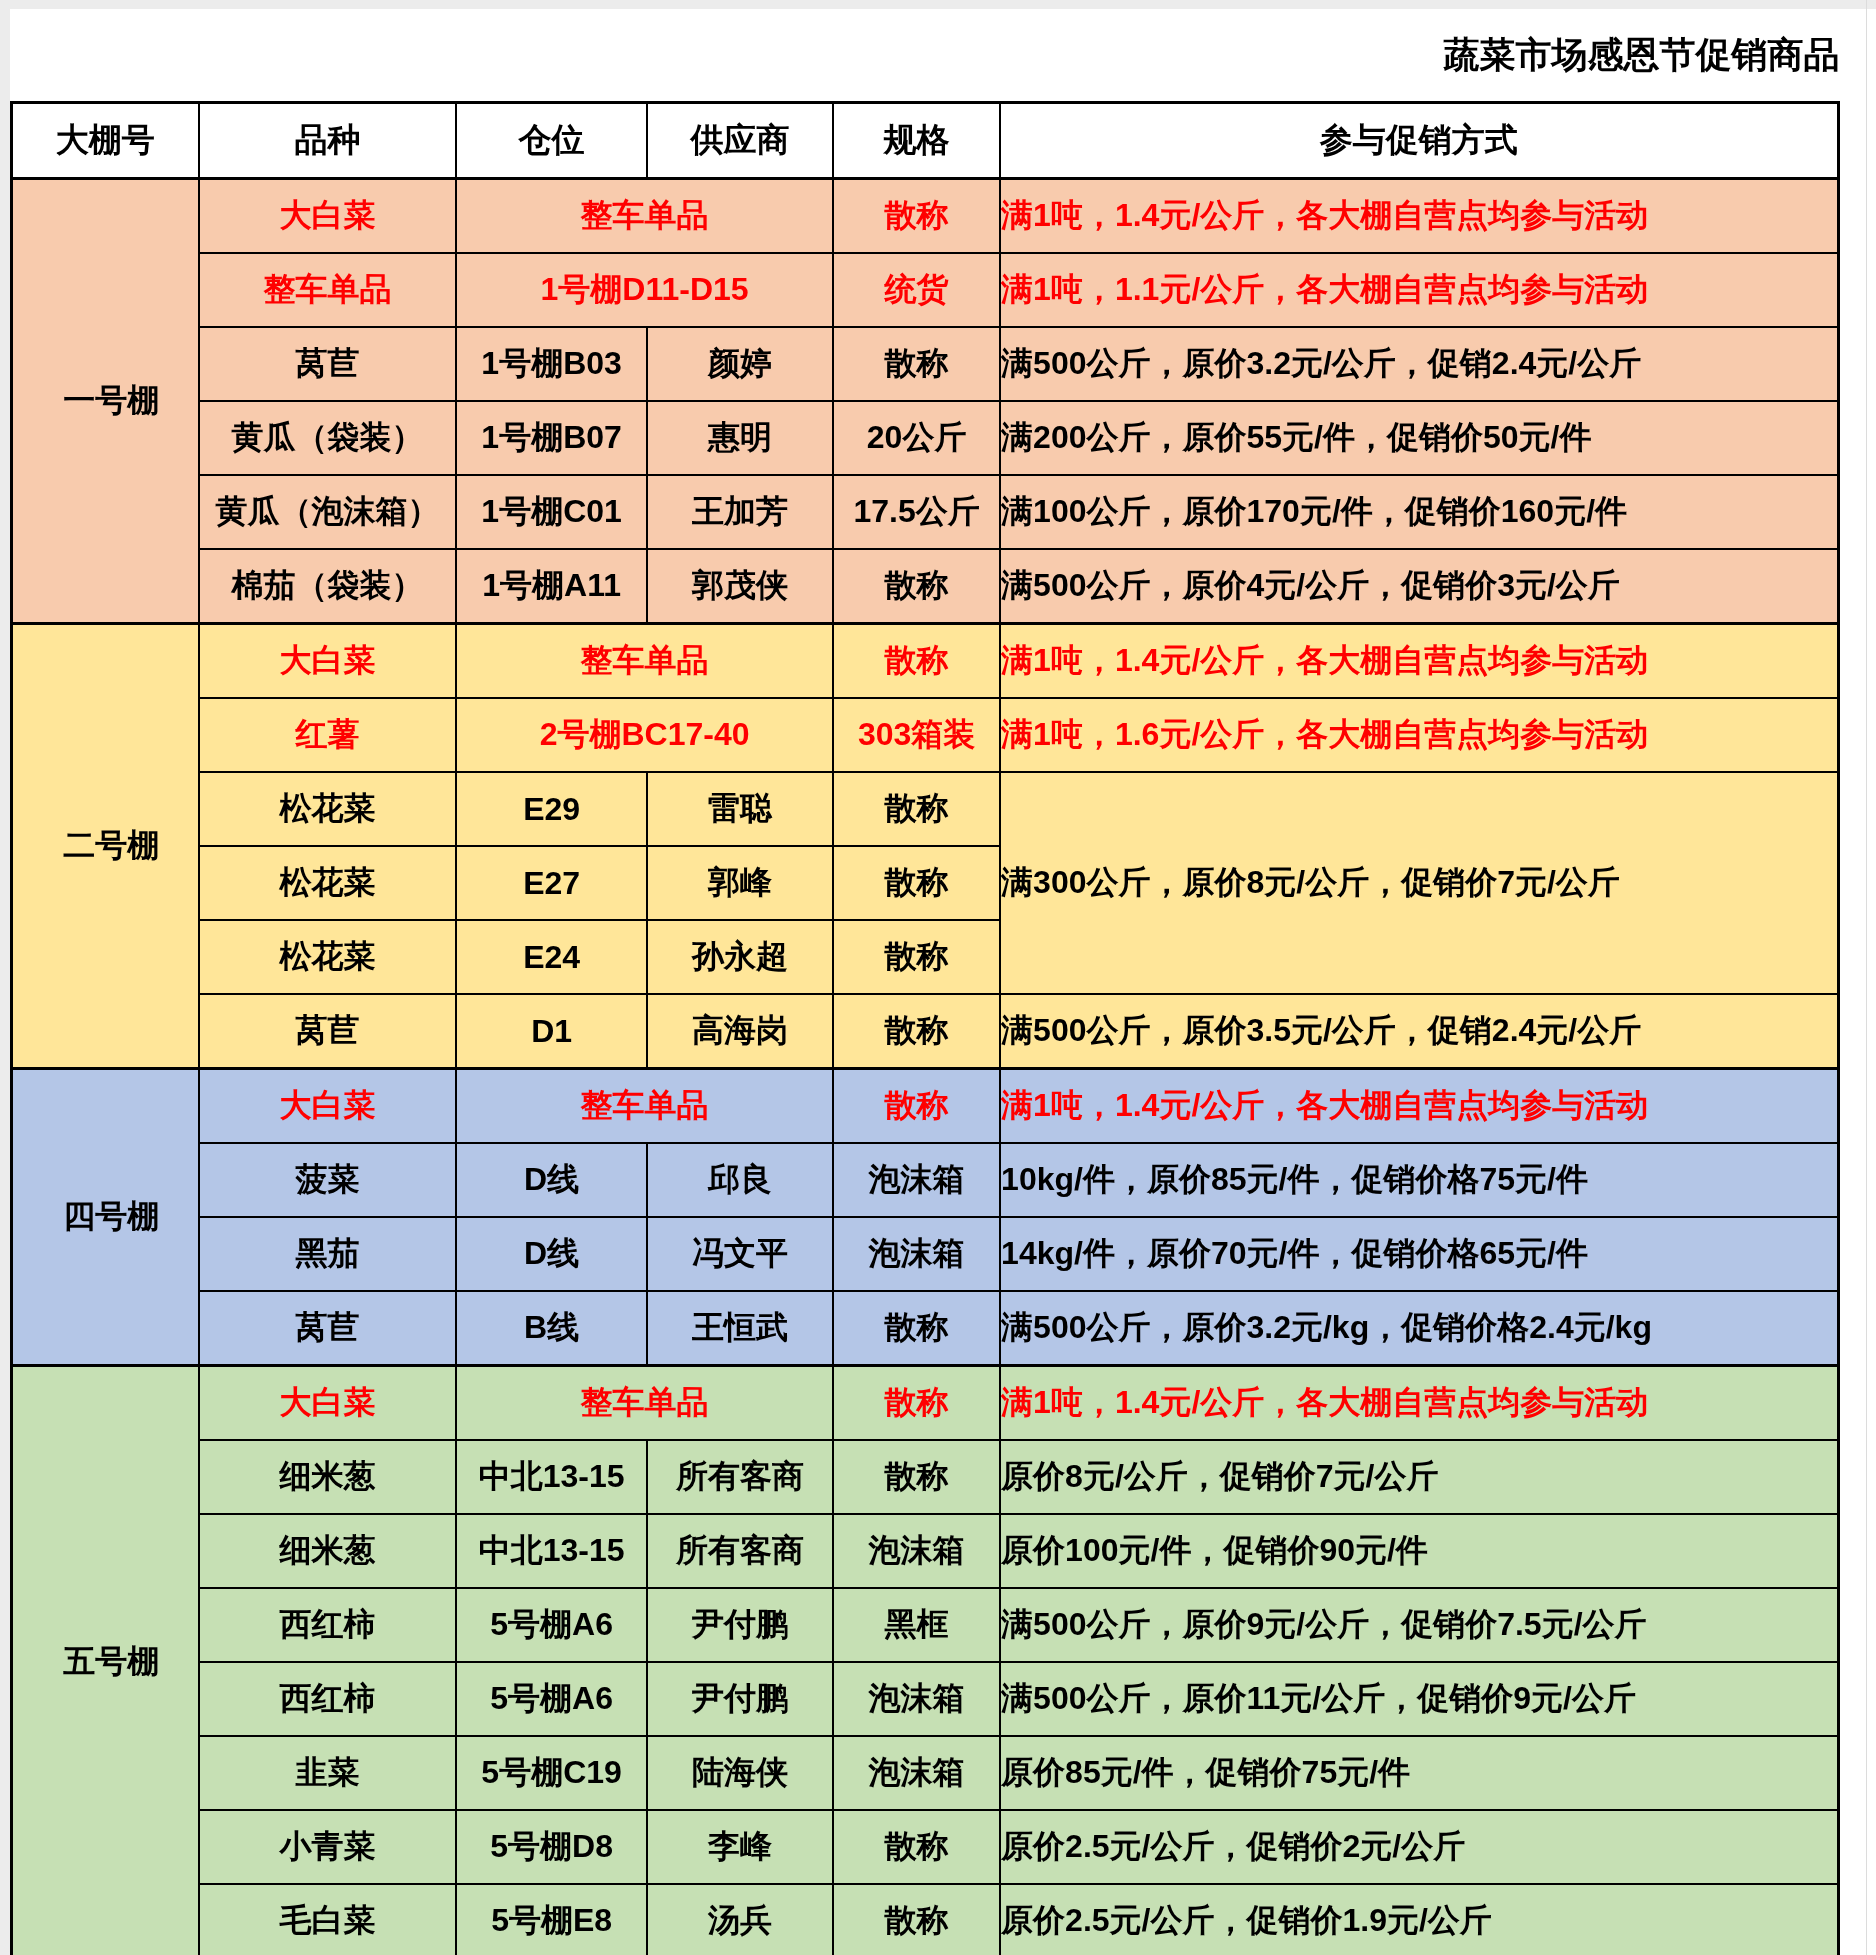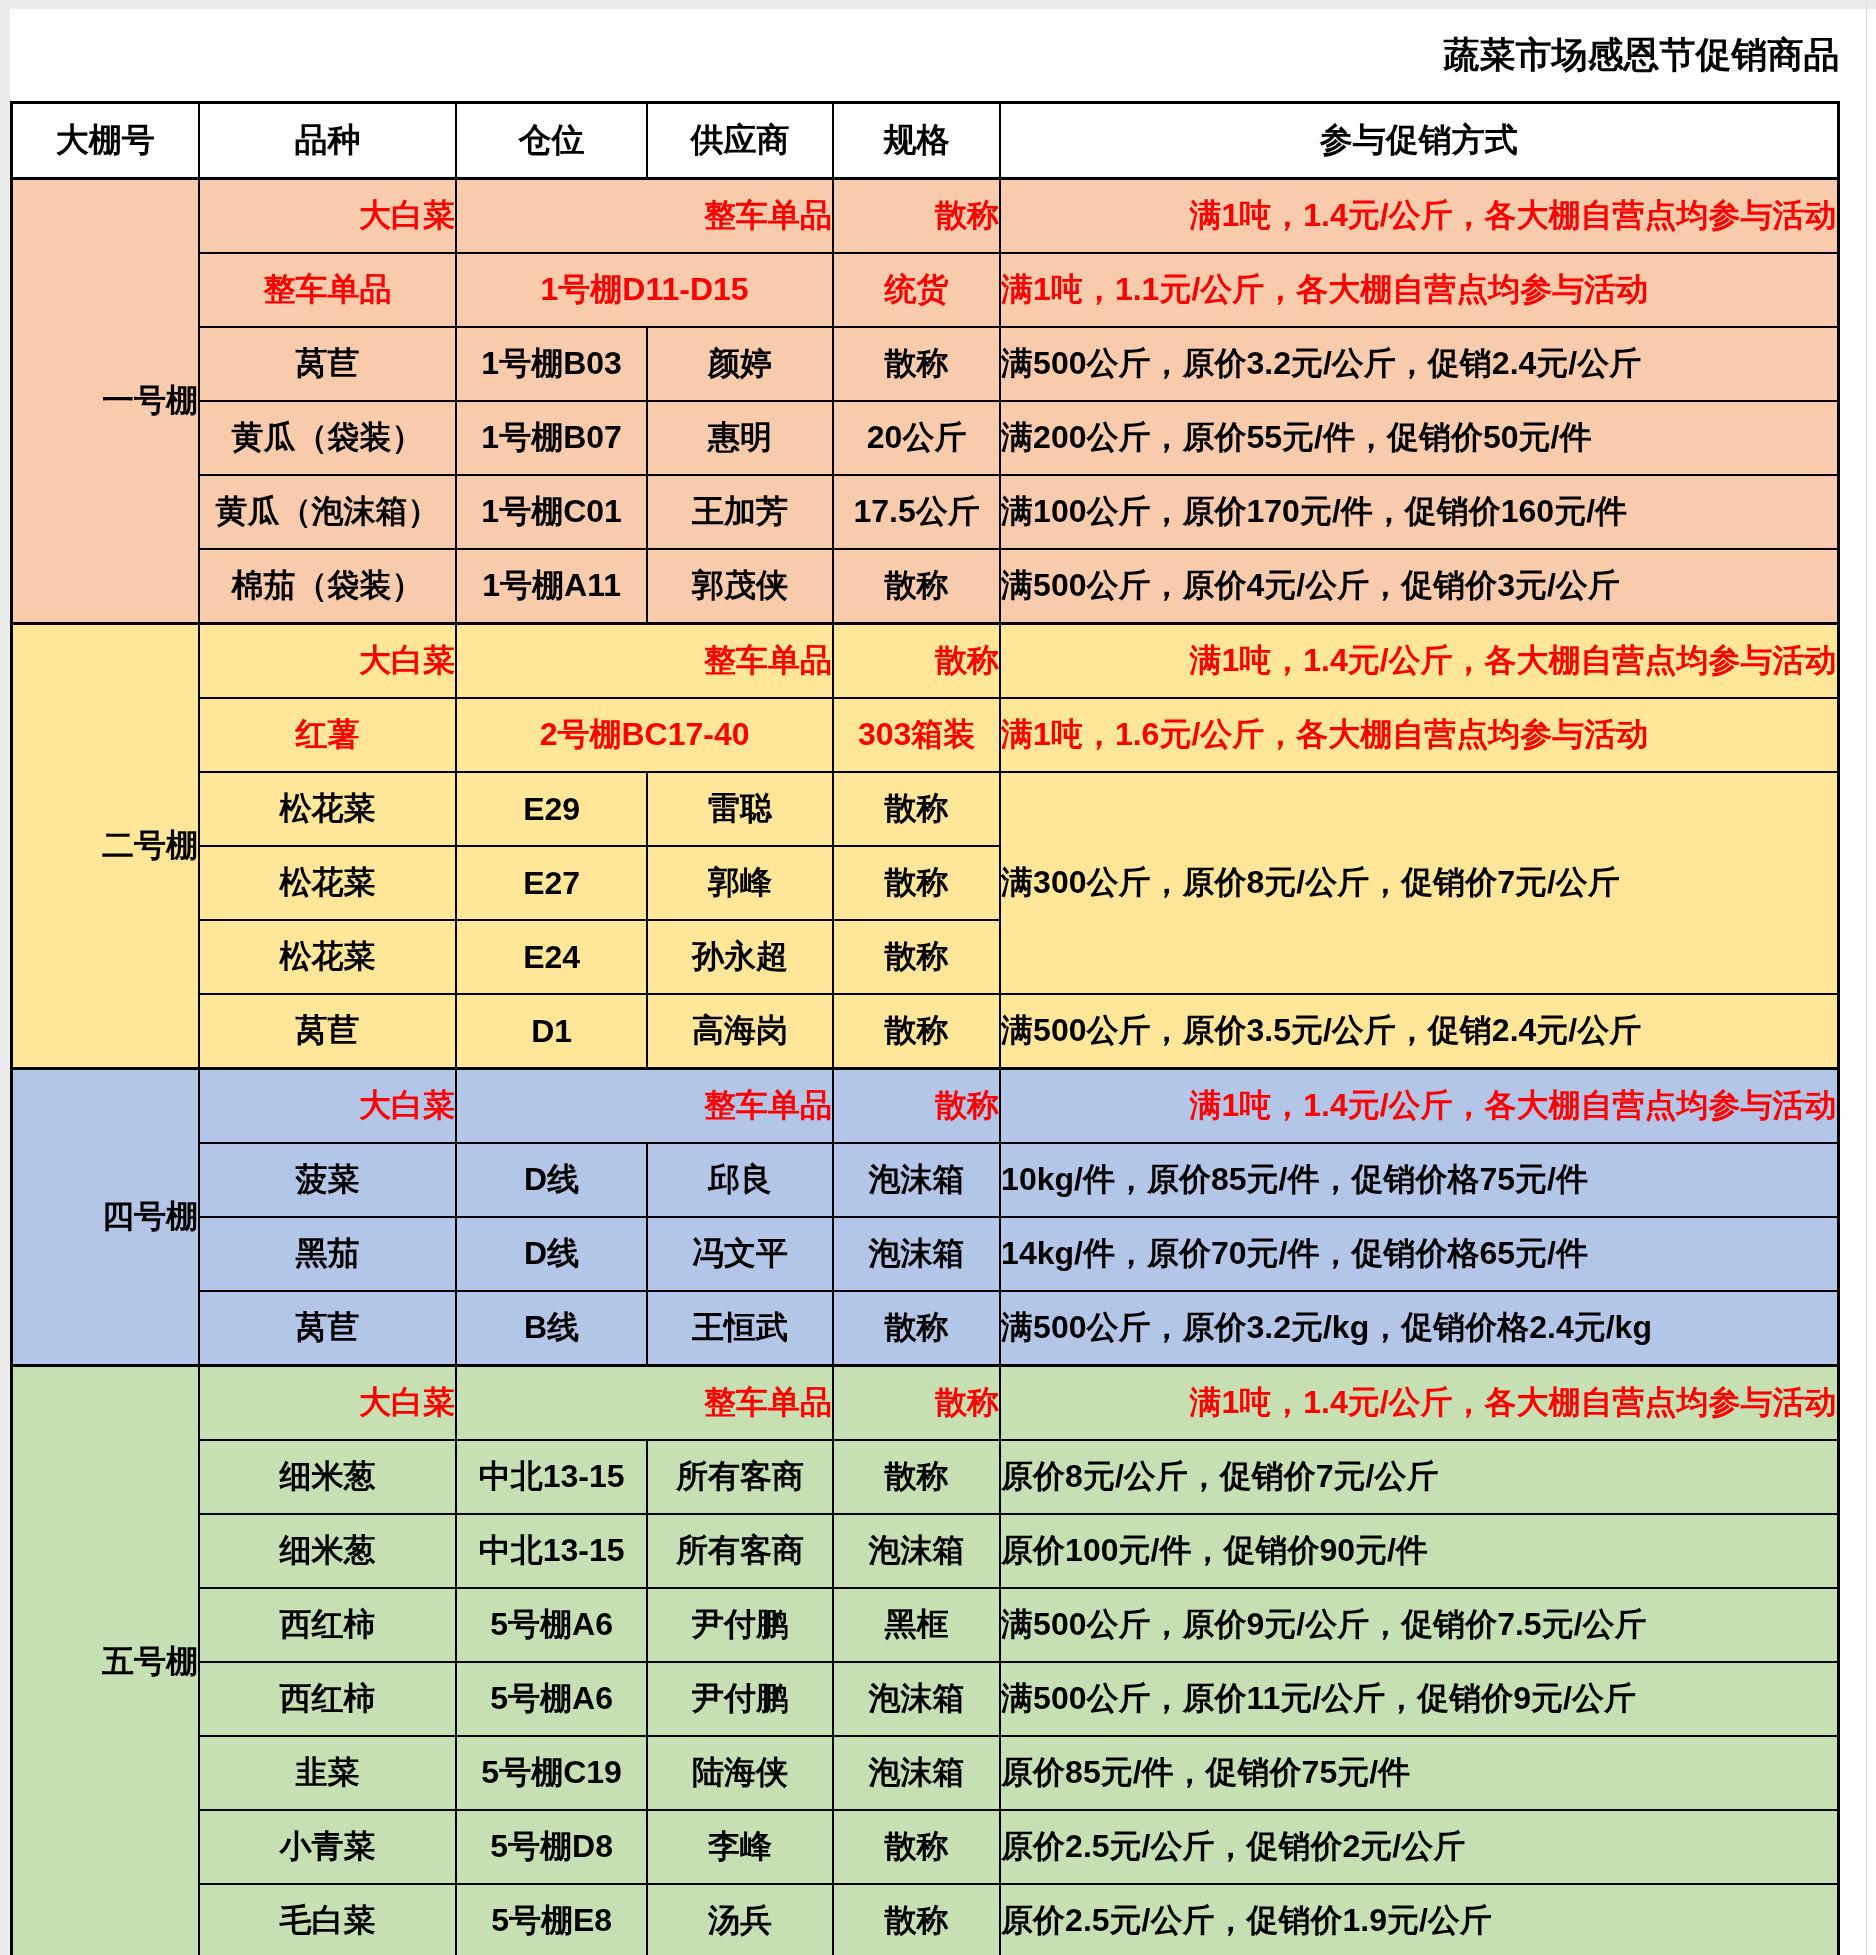--- a/index.html
+++ b/index.html
@@ -33,21 +33,21 @@
   }
   th{font-size:33px;height:73px;background:#ffffff;border-bottom:3.4px solid #000;margin-top:44px;}
   td{font-size:32px;height:72px;}
   td.promo{text-align:left;}
   tr.red td{color:#FF0000;}
   tr.red td.name{color:#000;padding-left:12px;}
   tbody.s0 td{background:#F8CBAD;}
   tbody.s1 td{background:#FFE699;}
   tbody.s2 td{background:#B4C6E7;}
   tbody.s3 td{background:#C6E0B4;}
-  tbody tr:first-child td{border-top:3.4px solid #000;text-align:right;}
+  tbody tr:first-child td{border-top:3.4px solid #000;}
 </style>
 </head>
 <body>
 
 <div class="top-strip"></div>
 <div class="left-strip"></div>
 <div class="gridline-v"></div>
 
 <div class="title">蔬菜市场感恩节促销商品</div>
 

